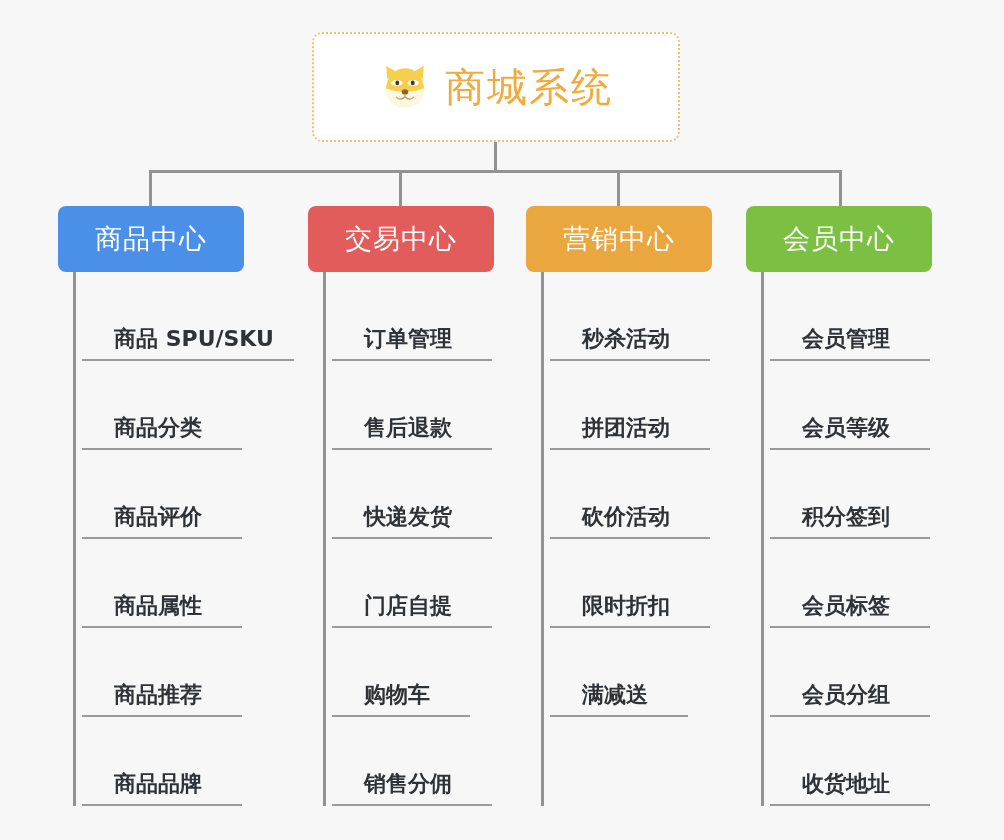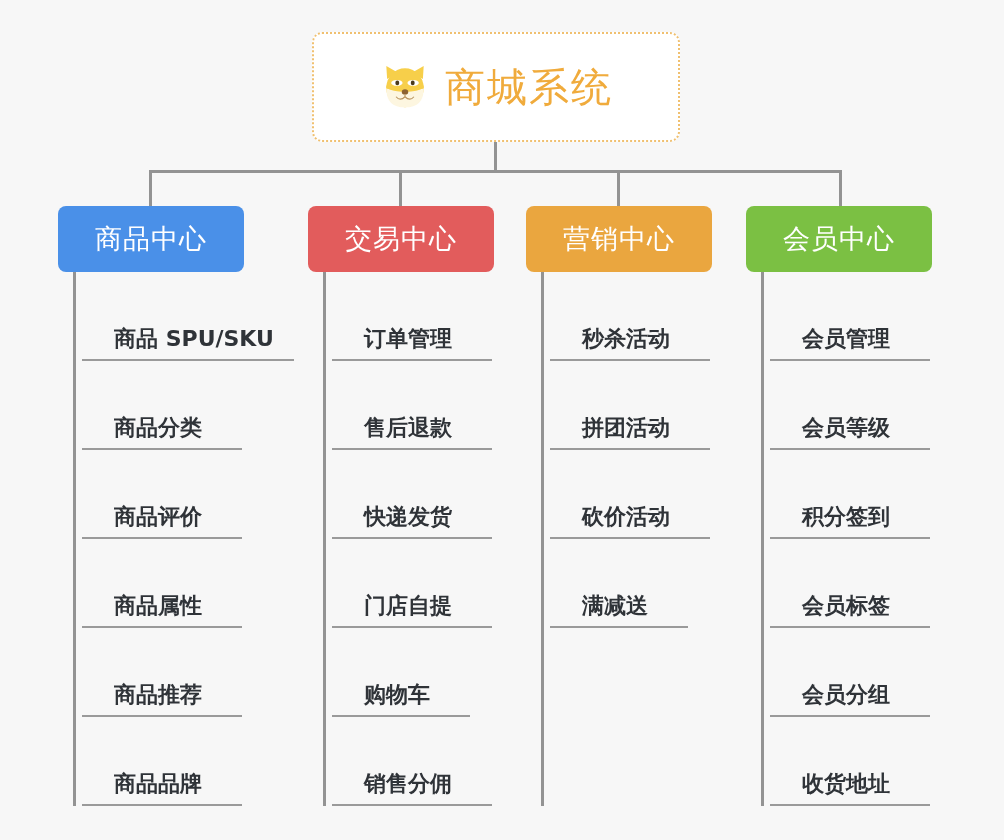--- a/index.html
+++ b/index.html
@@ -247,20 +247,24 @@
           </div>
           <div class="leaf-item">
             <span class="leaf-label">拼团活动</span>
             <div class="leaf-underline" style="width: 160px;"></div>
           </div>
           <div class="leaf-item">
             <span class="leaf-label">砍价活动</span>
             <div class="leaf-underline" style="width: 160px;"></div>
           </div>
           <div class="leaf-item">
+            <span class="leaf-label">限时折扣</span>
+            <div class="leaf-underline" style="width: 160px;"></div>
+          </div>
+          <div class="leaf-item">
             <span class="leaf-label">满减送</span>
             <div class="leaf-underline" style="width: 138px;"></div>
           </div>
         </div>
       </div>
       <div class="branch" style="left: 746px; width: 212px;">
         <div class="branch-header" style="background: rgb(123, 192, 67); width: 186px;">
           <span>会员中心</span>
         </div>
         <div class="branch-trunk" style="height: 534px; background: rgb(147, 147, 147);"></div>

